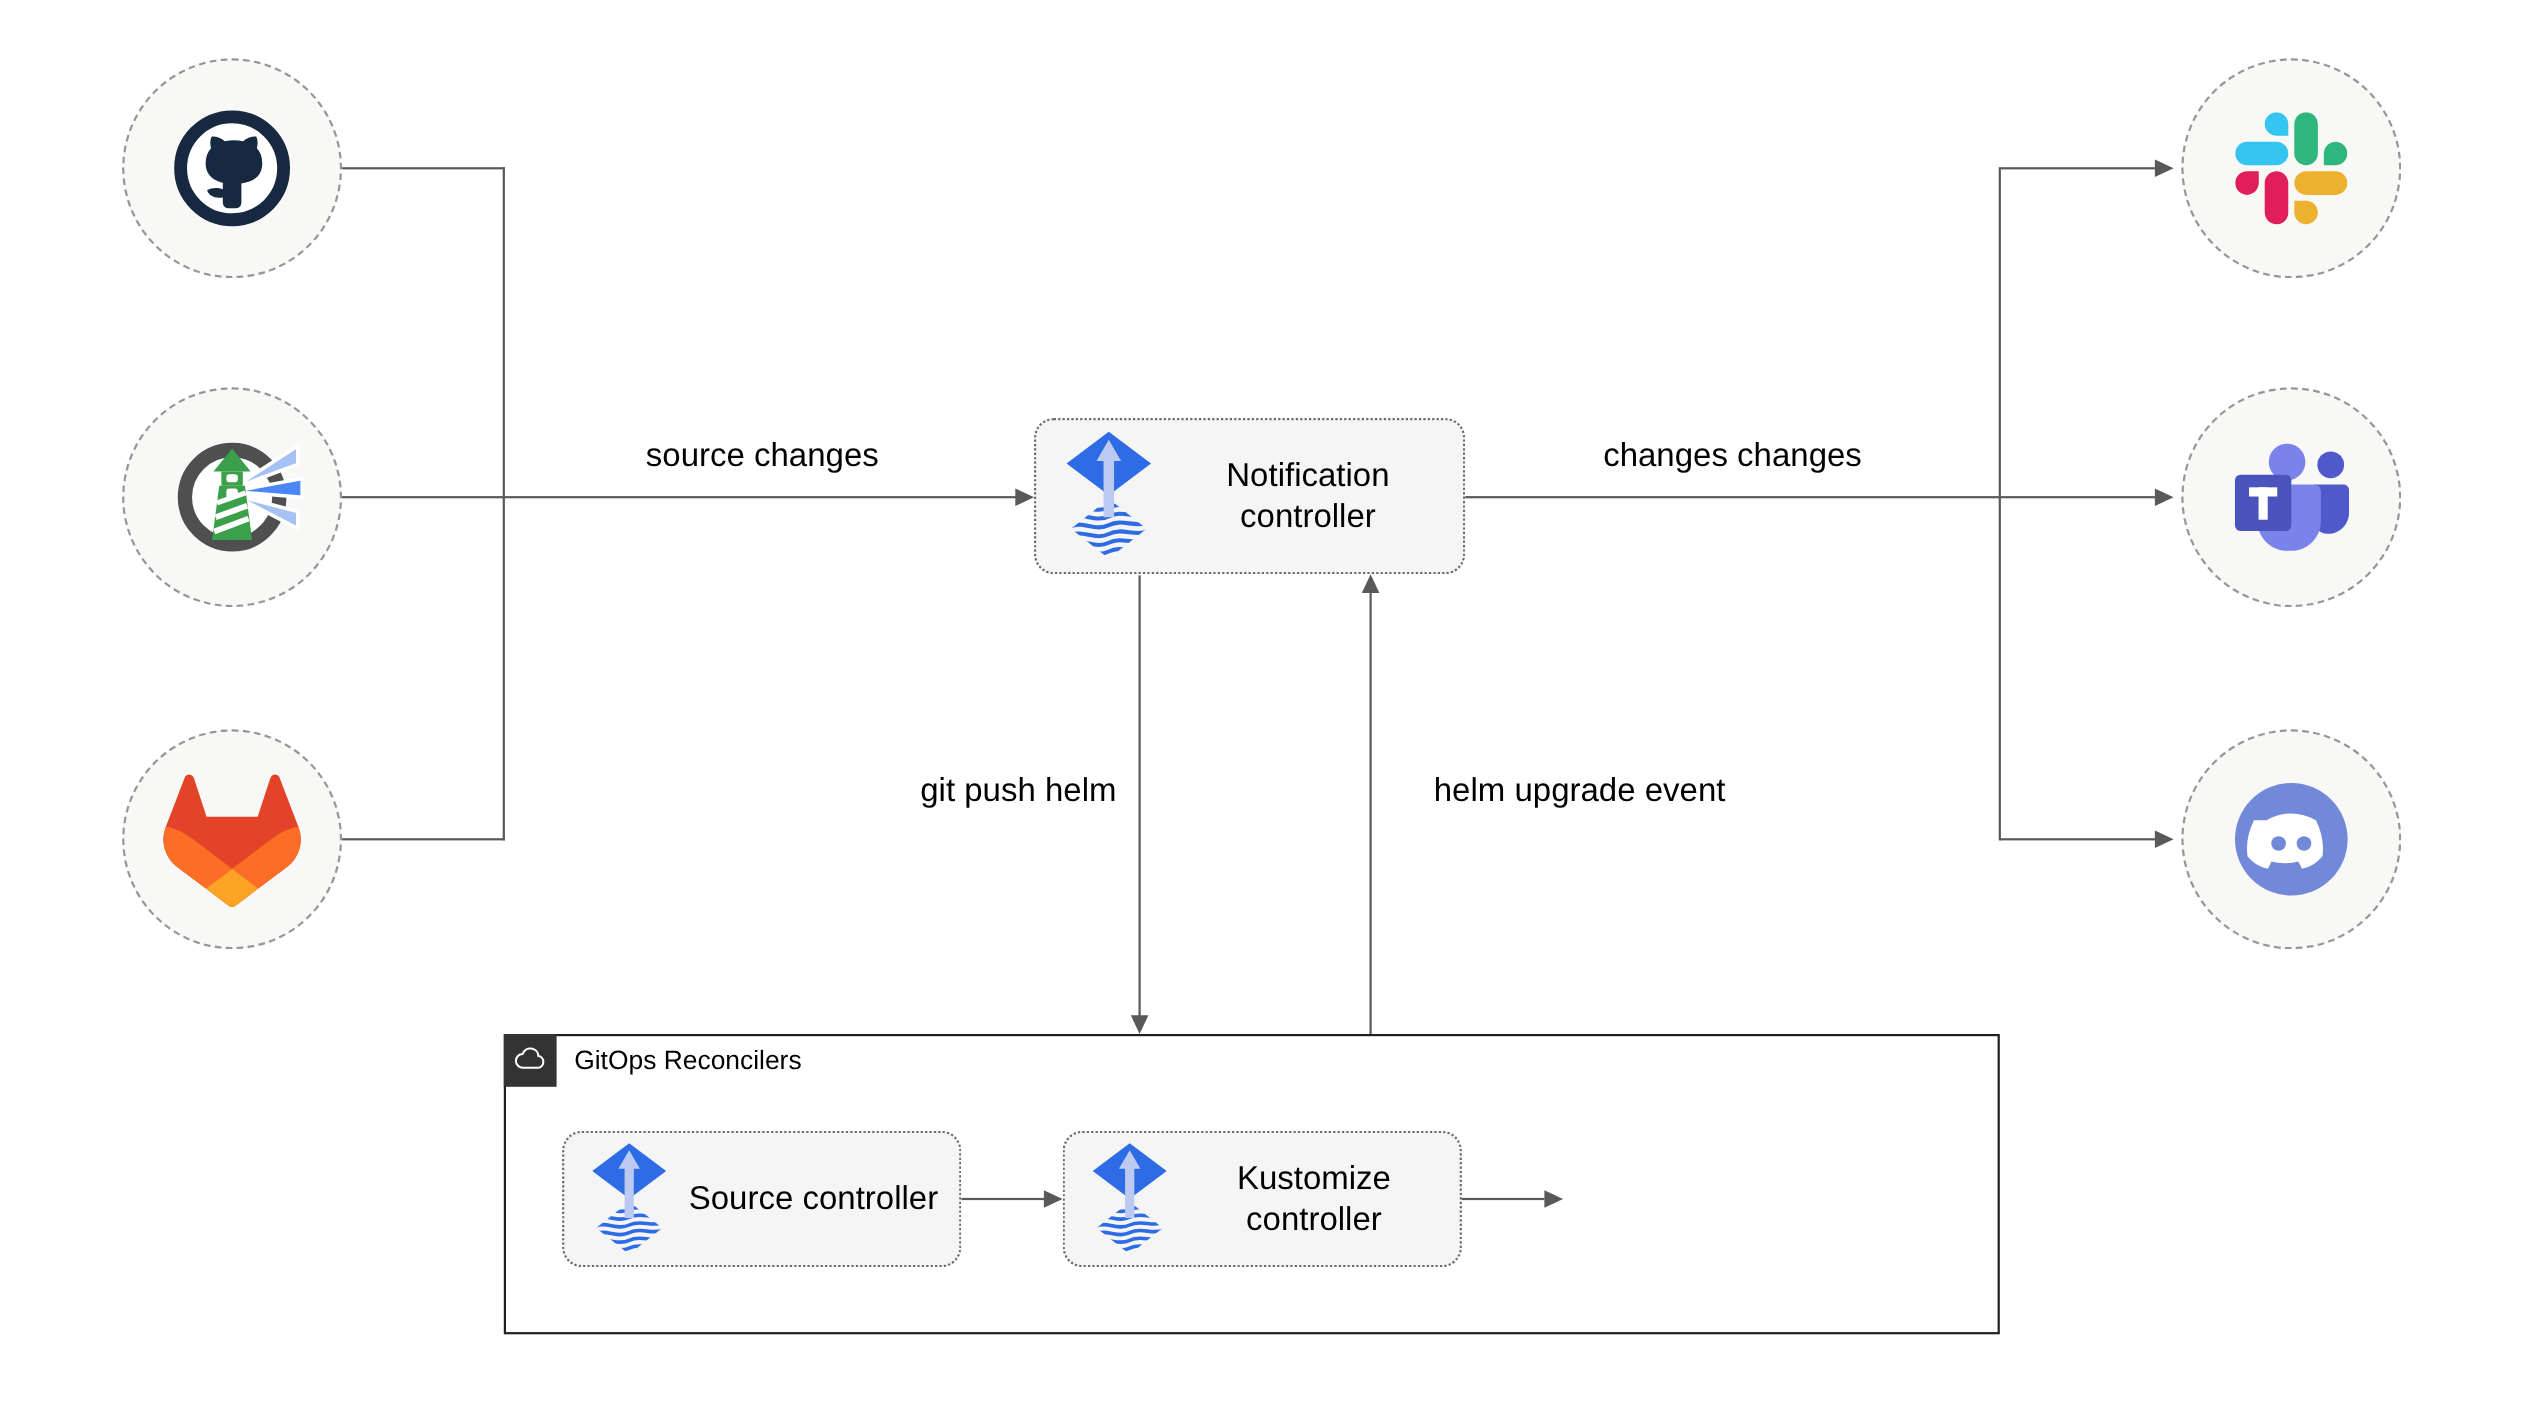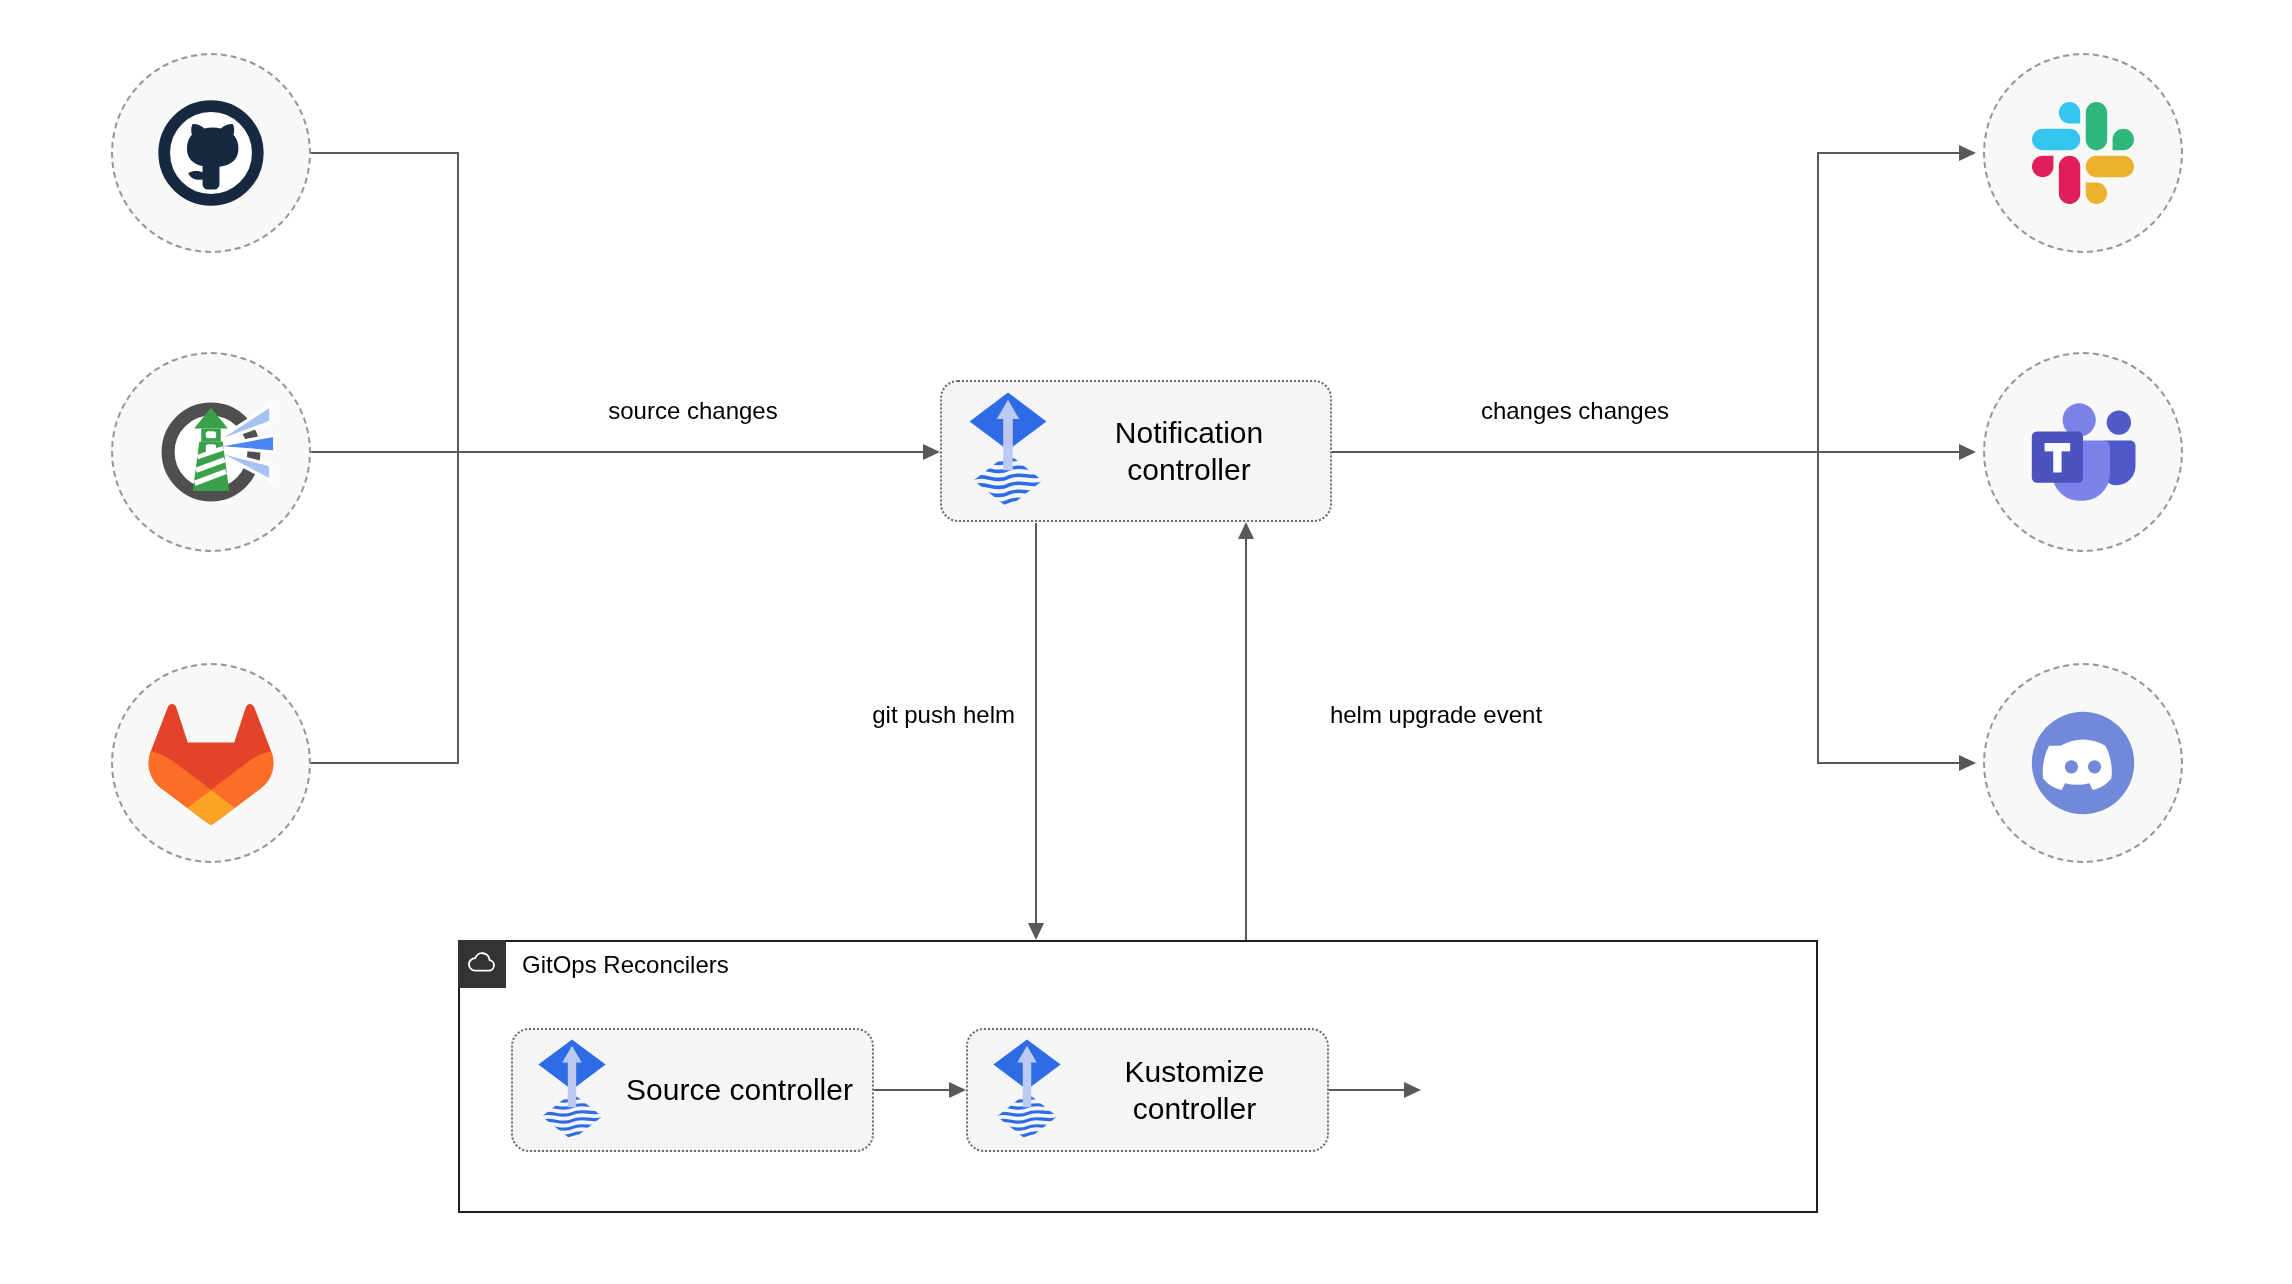--- a/index.html
+++ b/index.html
@@ -9,21 +9,21 @@
   .ln{position:absolute;background:#595959;}
   .arr{position:absolute;width:0;height:0;}
   .arr.r{border-top:8px solid transparent;border-bottom:8px solid transparent;border-left:17px solid #595959;}
   .arr.d{border-left:8px solid transparent;border-right:8px solid transparent;border-top:17px solid #595959;}
   .arr.u{border-left:8px solid transparent;border-right:8px solid transparent;border-bottom:17px solid #595959;}
   
   .circle-node{position:absolute;width:200px;height:200px;box-sizing:border-box;border:2px dashed #969696;border-radius:50%;background:#f8f8f6;display:flex;align-items:center;justify-content:center;}
   .ctrl{position:absolute;box-sizing:border-box;border:2px dotted #6b6b6b;border-radius:18px;background:#f5f5f5;display:flex;align-items:center;}
   .ctrl .icon-wrap{flex:0 0 auto;display:flex;align-items:center;justify-content:center;}
   .ctrl .lbl{flex:1;text-align:center;font-size:30px;line-height:1.25;padding:0 18px;}
-  .edge-label{position:absolute;font-size:24px;line-height:1.1;}
+  .edge-label{position:absolute;font-size:30px;line-height:1.1;}
   .center{text-align:center;} .right{text-align:right;} .left{text-align:center;}
   
   .container{position:absolute;left:458px;top:940px;width:1360px;height:273px;box-sizing:border-box;border:2px solid #1f1f1f;background:#fff;}
   .tab{position:absolute;left:-2px;top:-2px;width:48px;height:48px;background:#333333;display:flex;align-items:center;justify-content:center;}
   .container-title{position:absolute;left:62px;top:0;height:46px;display:flex;align-items:center;font-size:24px;}
   svg{display:block;}
 </style>
 </head>
 <body>
 

